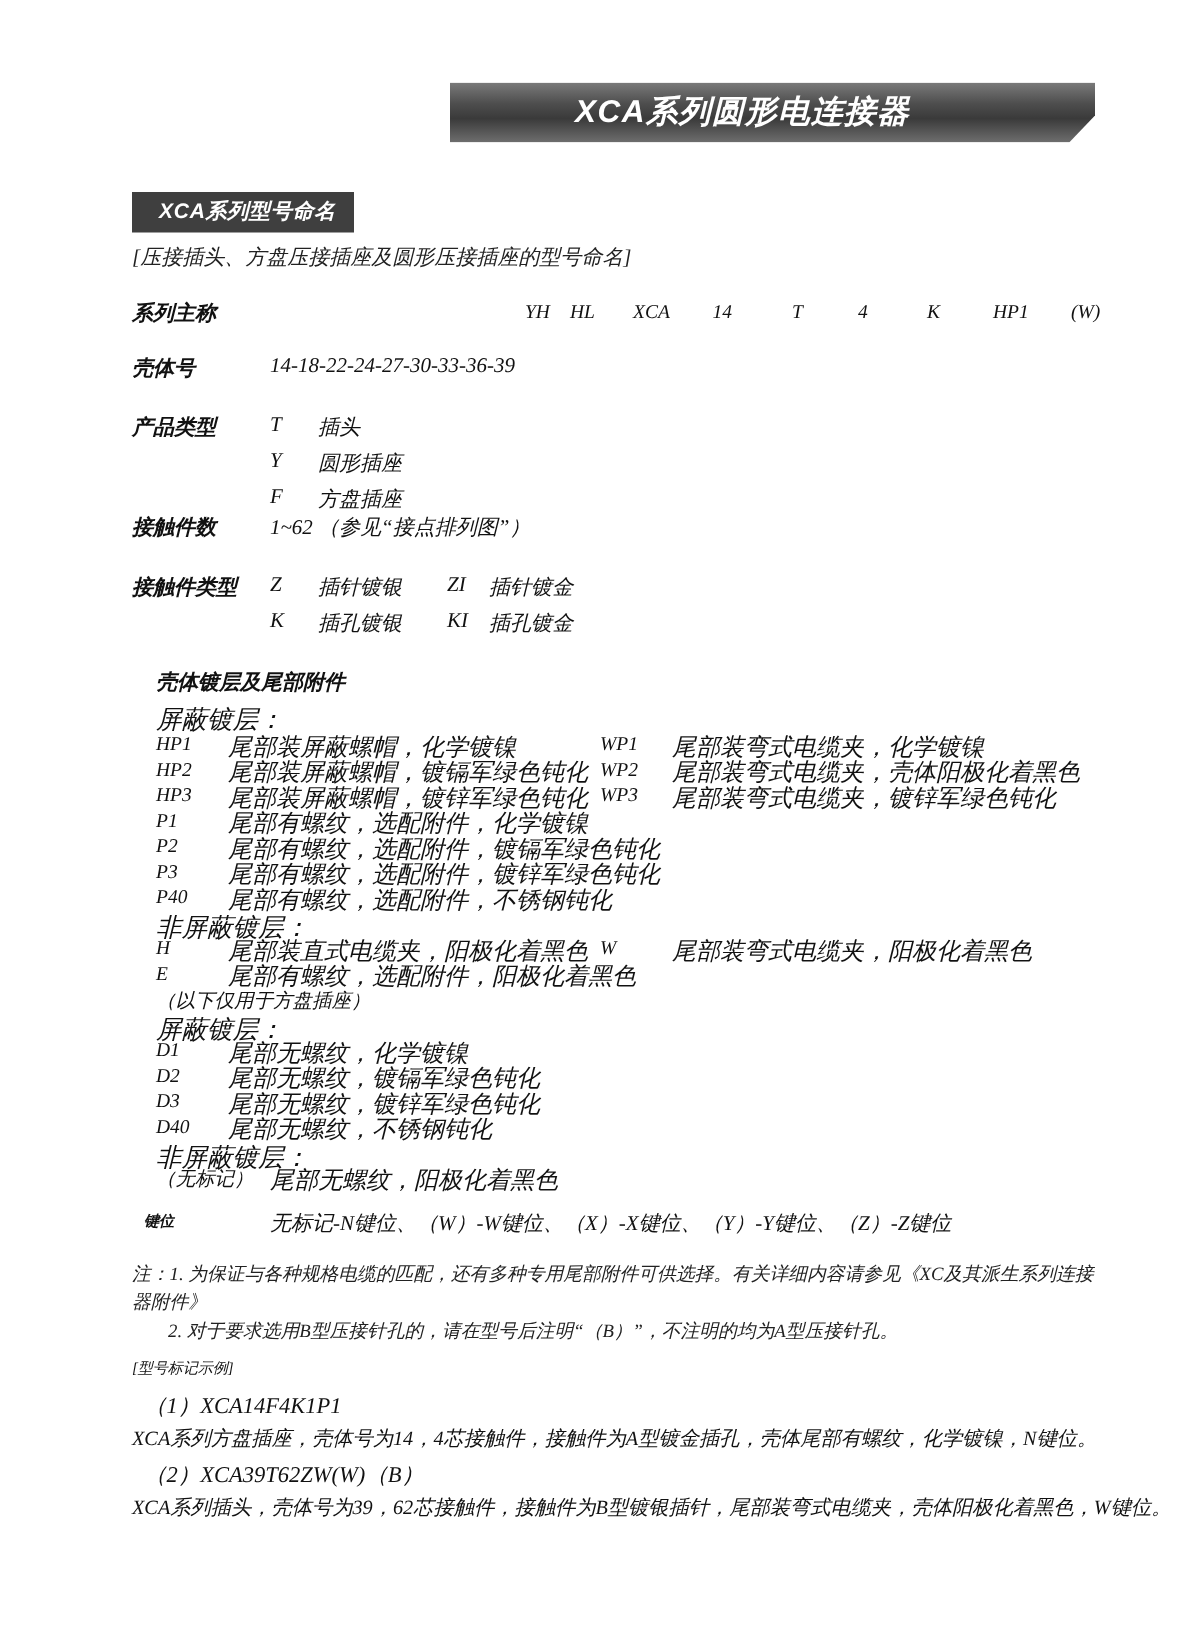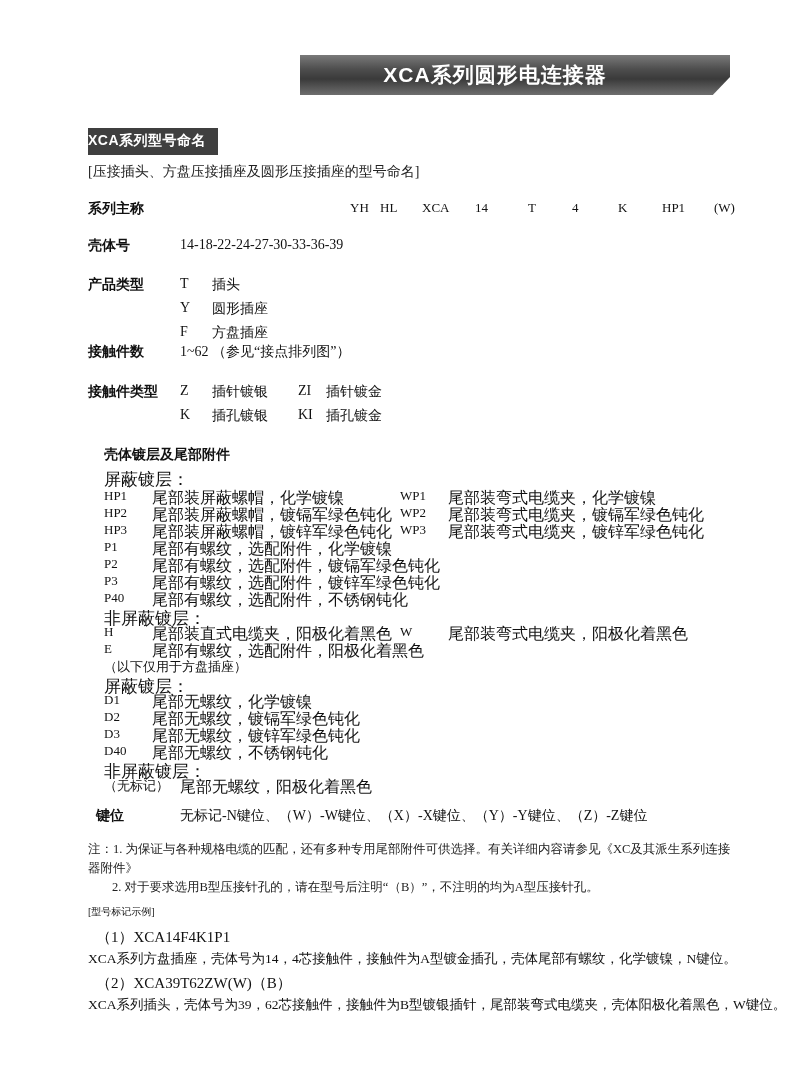--- a/index.html
+++ b/index.html
@@ -14,20 +14,21 @@
     font-family: "Liberation Serif", "DejaVu Serif", serif;
     color: #111;
     overflow: hidden;
   }
   .page {
     position: relative;
     width: 800px;
     height: 962px;
     box-sizing: border-box;
     padding: 0;
+    font-style: italic;
   }
 
   
   .header-banner {
     position: absolute;
     left: 300px;
     top: 55px;
     width: 430px;
     height: 40px;
   }
@@ -55,21 +56,21 @@
   
   .section-label {
     position: absolute;
     left: 88px;
     top: 128px;
     background: #3f3f3f;
     color: #fff;
     font-family: "Liberation Sans", "DejaVu Sans", sans-serif;
     font-weight: bold;
     font-size: 14px;
-    padding: 4px 12px 5px 0;
+    padding: 4px 12px 5px 18px;
     letter-spacing: 0.5px;
   }
   .section-subtitle {
     position: absolute;
     left: 88px;
     top: 163px;
     font-size: 14px;
     color: #222;
   }
 
@@ -133,21 +134,21 @@
     font-size: 13px;
     white-space: nowrap;
   }
 
   
   .key-label {
     position: absolute;
     left: 96px;
     top: 758px;
     font-weight: bold;
-    font-size: 14px;
+    font-size: 10px;
   }
   .key-value {
     position: absolute;
     left: 180px;
     top: 758px;
     font-size: 14px;
     white-space: nowrap;
   }
 
   
@@ -245,21 +246,21 @@
   <div class="plate-code" style="left:104px;top:556px">P2</div>
   <div class="plate-text" style="left:152px;top:556px">尾部有螺纹，选配附件，镀镉军绿色钝化</div>
   <div class="plate-code" style="left:104px;top:573px">P3</div>
   <div class="plate-text" style="left:152px;top:573px">尾部有螺纹，选配附件，镀锌军绿色钝化</div>
   <div class="plate-code" style="left:104px;top:590px">P40</div>
   <div class="plate-text" style="left:152px;top:590px">尾部有螺纹，选配附件，不锈钢钝化</div>
 
   <div class="plate-code" style="left:400px;top:488px">WP1</div>
   <div class="plate-text" style="left:448px;top:488px">尾部装弯式电缆夹，化学镀镍</div>
   <div class="plate-code" style="left:400px;top:505px">WP2</div>
-  <div class="plate-text" style="left:448px;top:505px">尾部装弯式电缆夹，镀镉军绿色钝化</div>
+  <div class="plate-text" style="left:448px;top:505px">尾部装弯式电缆夹，壳体阳极化着黑色</div>
   <div class="plate-code" style="left:400px;top:522px">WP3</div>
   <div class="plate-text" style="left:448px;top:522px">尾部装弯式电缆夹，镀锌军绿色钝化</div>
 
   <div class="sub-head" style="top:607px">非屏蔽镀层：</div>
   <div class="plate-code" style="left:104px;top:624px">H</div>
   <div class="plate-text" style="left:152px;top:624px">尾部装直式电缆夹，阳极化着黑色</div>
   <div class="plate-code" style="left:400px;top:624px">W</div>
   <div class="plate-text" style="left:448px;top:624px">尾部装弯式电缆夹，阳极化着黑色</div>
   <div class="plate-code" style="left:104px;top:641px">E</div>
   <div class="plate-text" style="left:152px;top:641px">尾部有螺纹，选配附件，阳极化着黑色</div>

